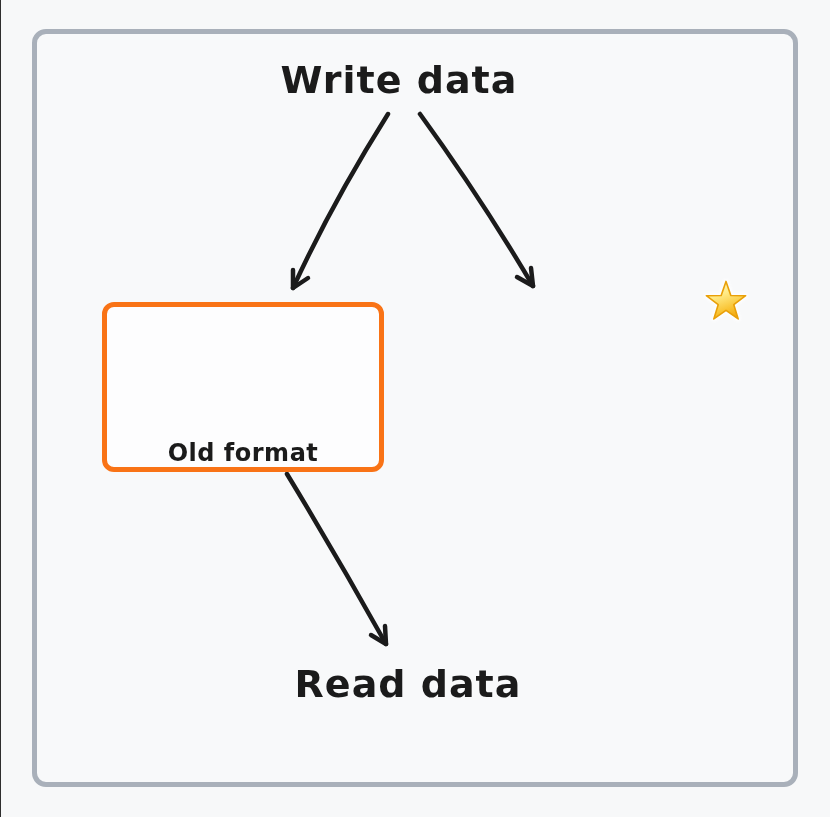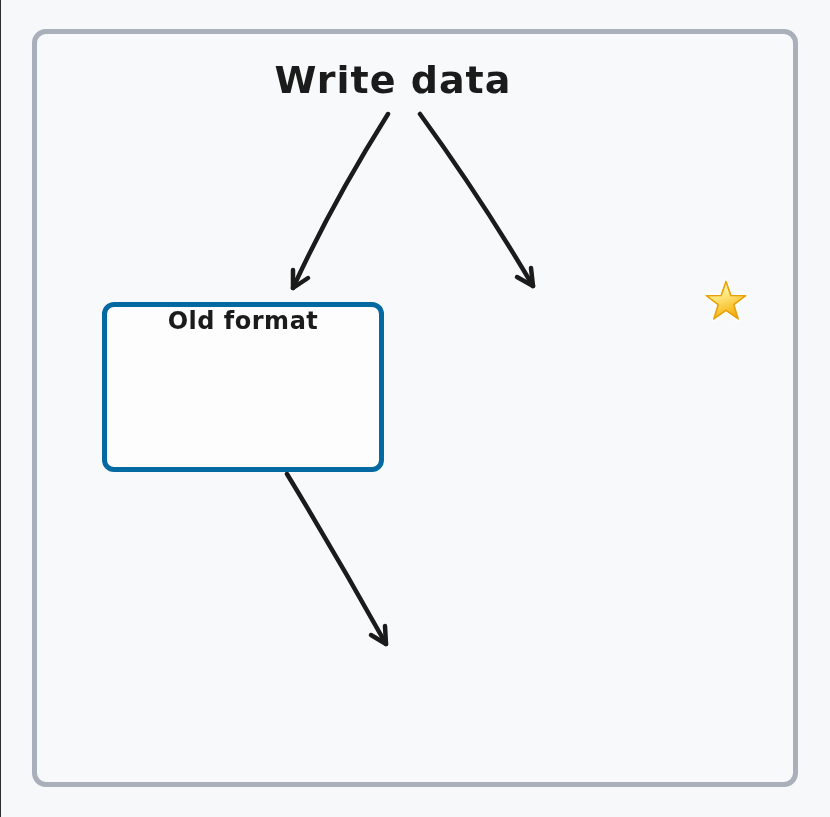--- a/index.html
+++ b/index.html
@@ -32,30 +32,30 @@
   }
   .flow-label {
     position: absolute;
     text-align: center;
     font-weight: 700;
     font-size: 38px;
     line-height: 44px;
     letter-spacing: 1px;
     color: #1b1b1b;
   }
-  .label-write { left: 193px; top: 58px;  width: 400px; }
+  .label-write { left: 199px; top: 58px;  width: 400px; }
   .label-read  { left: 208px; top: 662px; width: 400px; }
   .node-box {
     position: absolute;
     width: 272px; height: 160px;
     background: #fdfdfe;
-    border: 5px solid #0369a1;
+    border: 5px solid #f97316;
     border-radius: 12px;
     display: flex;
-    align-items: flex-start;
+    align-items: flex-end;
     justify-content: center;
   }
   .box-old { left: 102px; top: 302px; }
   .box-new { left: 458px; top: 302px; }
   .node-label {
     font-weight: 700;
     font-size: 24px;
     letter-spacing: .5px;
     color: #1b1b1b;
   }
@@ -118,14 +118,15 @@
         <stop offset="1" stop-color="#f1a50e"></stop>
       </linearGradient>
       <filter id="starGlow" x="-30%" y="-30%" width="160%" height="160%">
         <feGaussianBlur stdDeviation="1.3"></feGaussianBlur>
       </filter>
     </defs>
     <polygon points="20,3 24.2,15.2 37.1,15.4 26.8,23.2 30.6,35.6 20,28.2 9.4,35.6 13.2,23.2 2.9,15.4 15.8,15.2" fill="#ffffff" stroke="#ffffff" stroke-width="4" stroke-linejoin="round" filter="url(#starGlow)" opacity="0.95"></polygon>
     <polygon points="20,3 24.2,15.2 37.1,15.4 26.8,23.2 30.6,35.6 20,28.2 9.4,35.6 13.2,23.2 2.9,15.4 15.8,15.2" fill="url(#starGrad)" stroke="#e9a009" stroke-width="1.4" stroke-linejoin="round"></polygon>
   </svg>
 
+  <div class="flow-label label-read">Read data</div>
 
 </div>
 
 </body></html>

